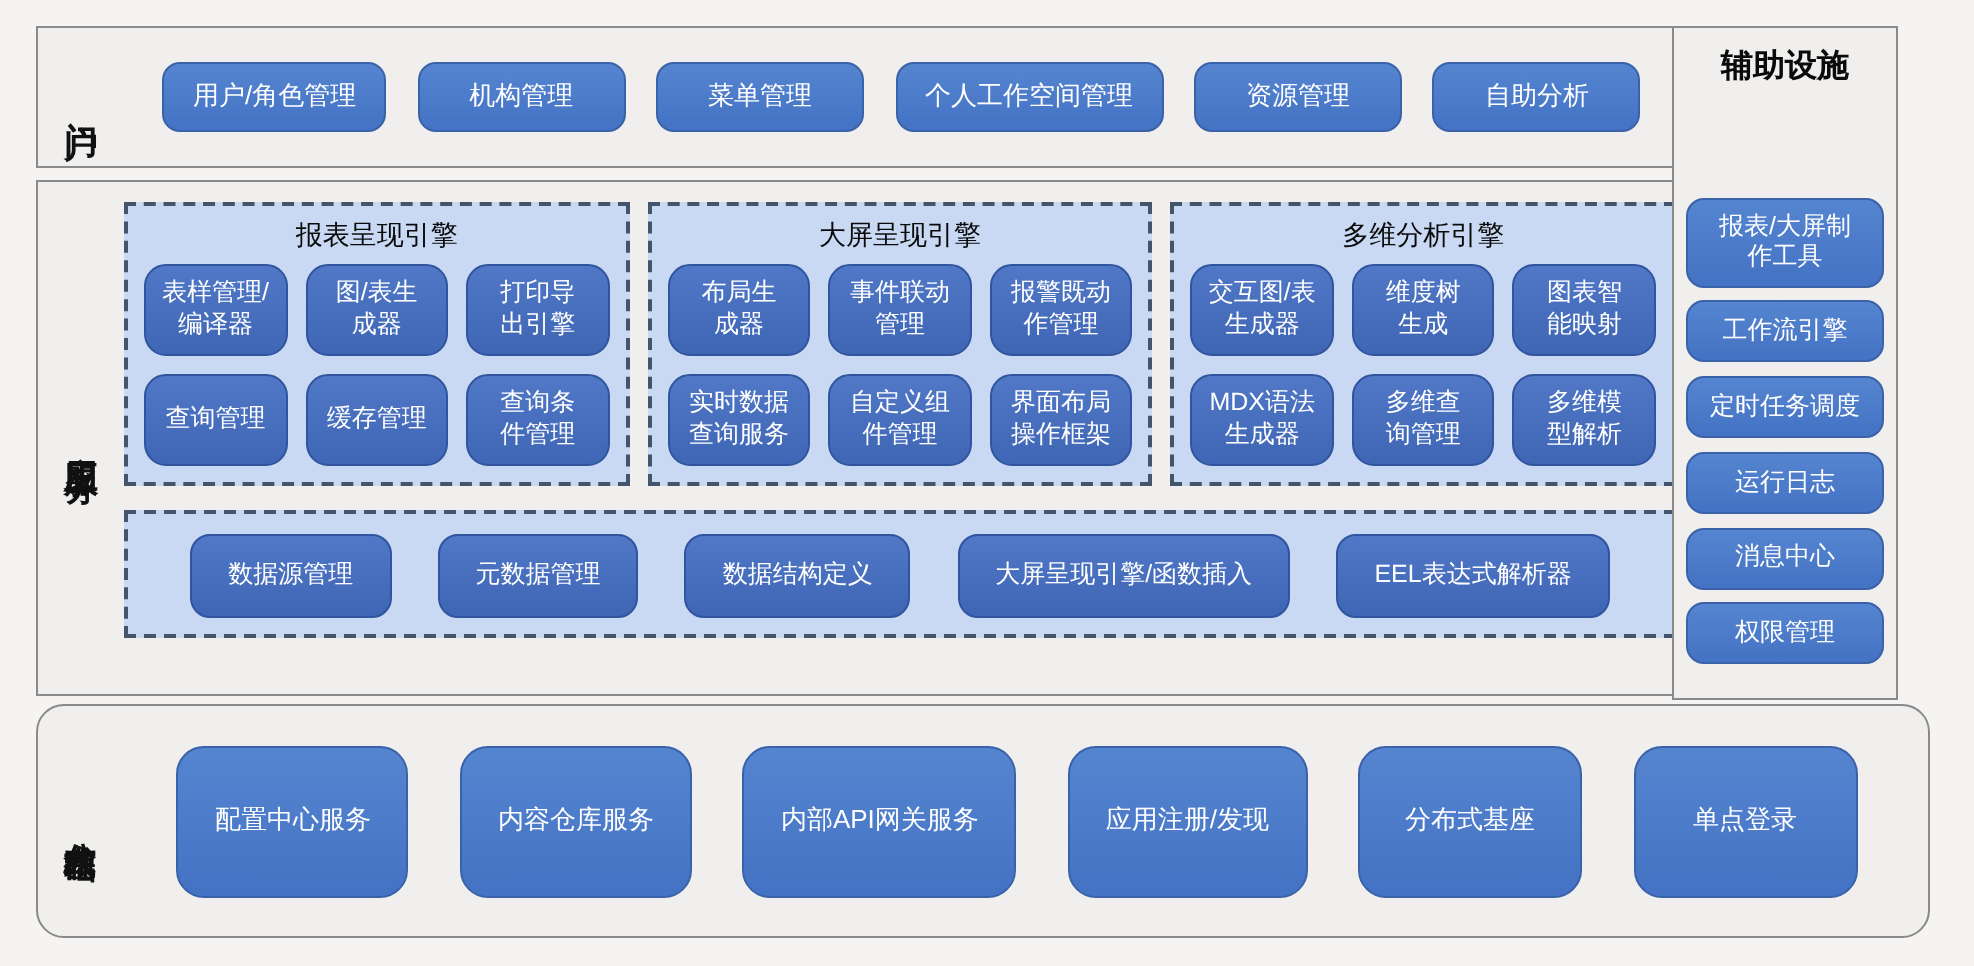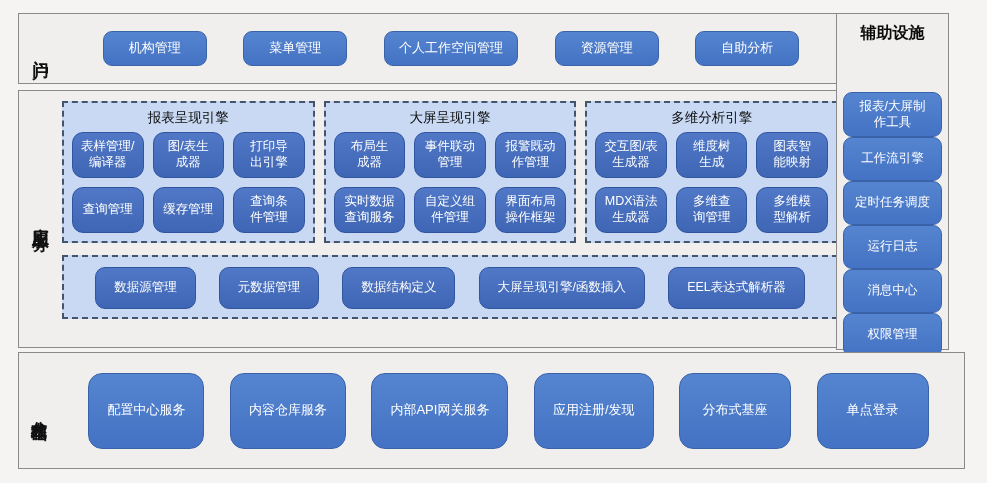--- a/index.html
+++ b/index.html
@@ -85,35 +85,36 @@
     padding:0 18px;
     background:linear-gradient(#5078c6,#3f66b4);
     border:1px solid #30549e;
     min-width:96px;
   }
 
   
   #aux { left:836px; top:13px; width:113px; height:337px; flex-direction:column; align-items:center; }
   #aux .aux-title { font-weight:bold; font-size:16px; color:#0a0a0a; padding:9px 0 6px 0; }
   #aux .col { flex:1; display:flex; flex-direction:column; justify-content:space-evenly; align-items:center; width:100%; padding:2px 6px 10px 6px; }
-  #aux .btn { width:99px; font-size:12.5px; height:44px; border-radius:9px; }
+  #aux .btn { width:99px; font-size:12.5px; height:31px; border-radius:9px; }
   #aux .btn.two-line { height:45px;margin-top:40px; }
 
   
-  #dist { left:18px; top:352px; width:947px; height:117px; align-items:center; }
+  #dist { left:18px; top:352px; width:947px; height:117px; align-items:center;border-radius:14px; }
   #dist .v-label { font-size:16px; letter-spacing:1px; padding:0 4px 0 9px; }
   #dist .row { flex:1; display:flex; align-items:center; justify-content:space-evenly; padding:0 10px; }
   #dist .btn { height:76px; font-size:13px; border-radius:14px; padding:0 18px; min-width:112px; }
 </style>
 </head>
 <body>
 
 <div class="section" id="portal">
   <div class="v-label">门户</div>
   <div class="row">
+    <div class="btn">用户/角色管理</div>
     <div class="btn">机构管理</div>
     <div class="btn">菜单管理</div>
     <div class="btn">个人工作空间管理</div>
     <div class="btn">资源管理</div>
     <div class="btn">自助分析</div>
   </div>
 </div>
 
 <div class="section" id="app">
   <div class="v-label">应用服务</div>

